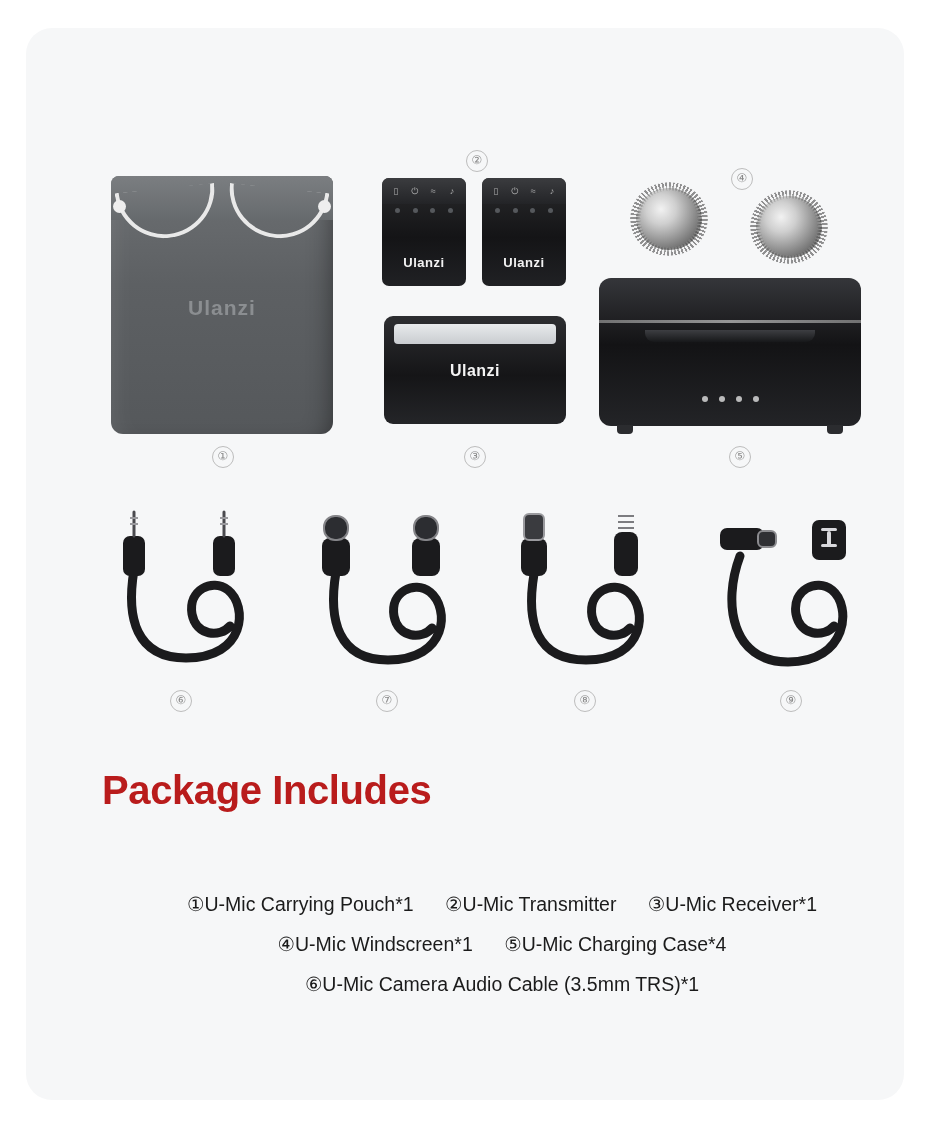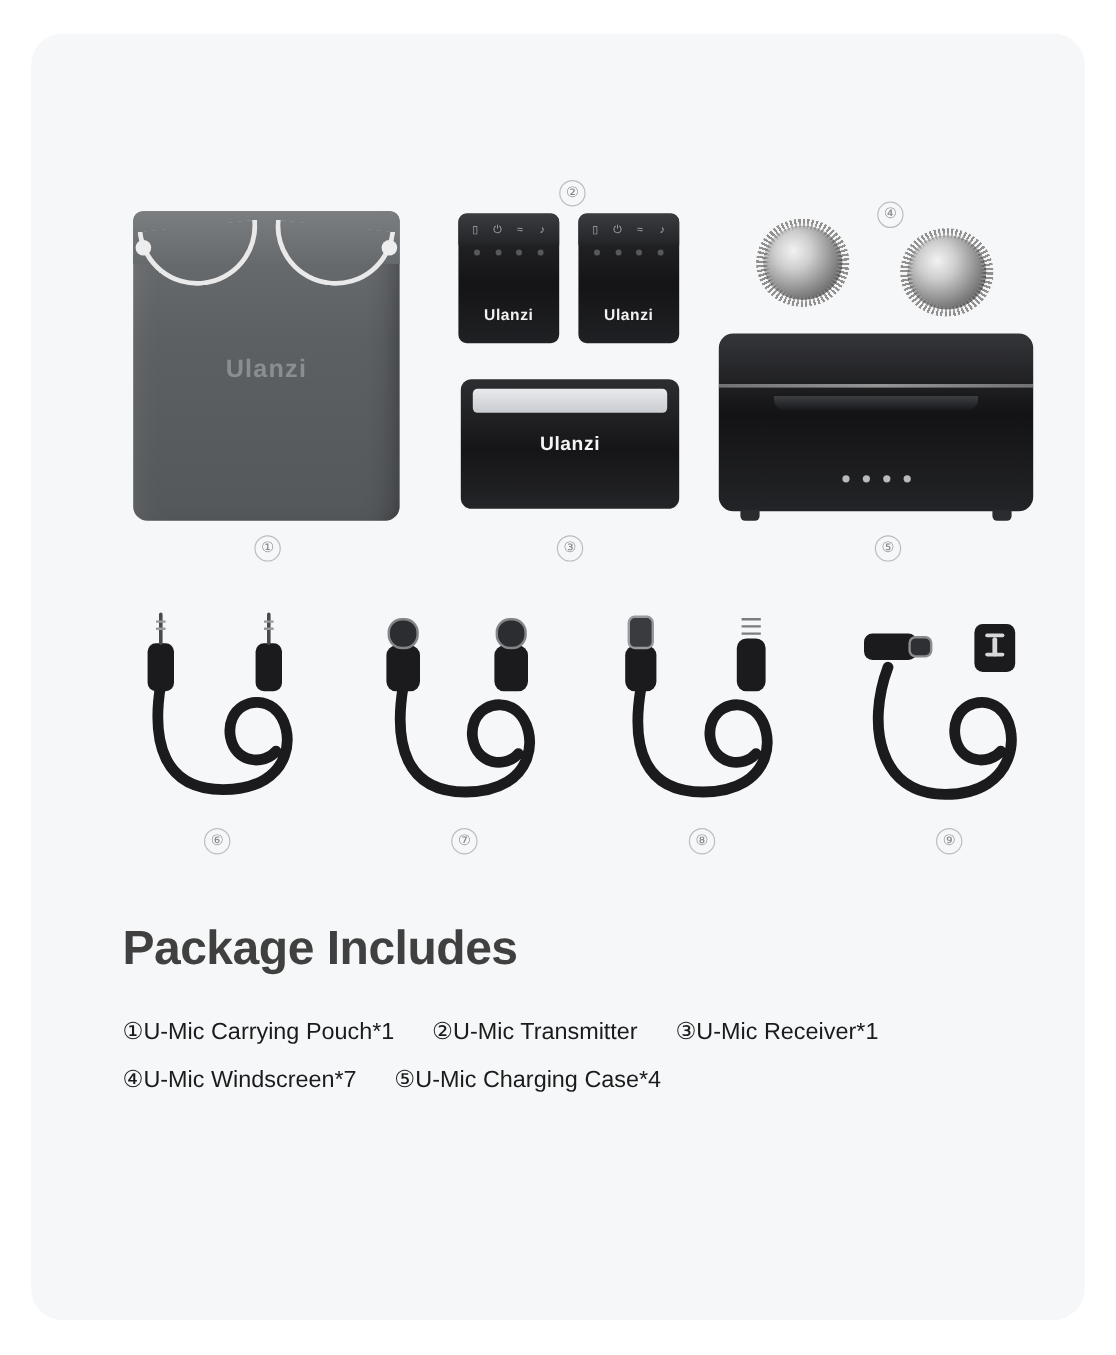--- a/index.html
+++ b/index.html
@@ -247,27 +247,28 @@
   .cable svg { display: block; }
 
   
   .pkg-title {
     position: absolute;
     left: 76px;
     top: 740px;
     font-size: 40px;
     font-weight: 700;
     letter-spacing: -0.4px;
-    color: #404040;
+    color: #b91c1c;
   }
   .pkg-lines {
     position: absolute;
     left: 76px;
-    top: 812px;
+    top: 856px;
     width: 800px;
+    text-align: center;
   }
   .pkg-line {
     font-size: 19.5px;
     line-height: 40px;
     color: #1b1b1b;
     white-space: nowrap;
   }
   .seg { margin-right: 26px; }
   .seg:last-child { margin-right: 0; }
 </style>
@@ -428,19 +429,22 @@
 
     <div class="pkg-title">Package Includes</div>
 
     <div class="pkg-lines">
       <div class="pkg-line">
         <span class="seg"><span>①</span><span>U-Mic Carrying Pouch*1</span></span>
         <span class="seg"><span>②</span><span>U-Mic Transmitter</span></span>
         <span class="seg"><span>③</span><span>U-Mic Receiver*1</span></span>
       </div>
       <div class="pkg-line">
-        <span class="seg"><span>④</span><span>U-Mic Windscreen*7</span></span>
+        <span class="seg"><span>④</span><span>U-Mic Windscreen*1</span></span>
         <span class="seg"><span>⑤</span><span>U-Mic Charging Case*4</span></span>
+      </div>
+      <div class="pkg-line">
+        <span class="seg"><span>⑥</span><span>U-Mic Camera Audio Cable (3.5mm TRS)*1</span></span>
       </div>
     </div>
 
   </div>
 </div>
 
 </body></html>

